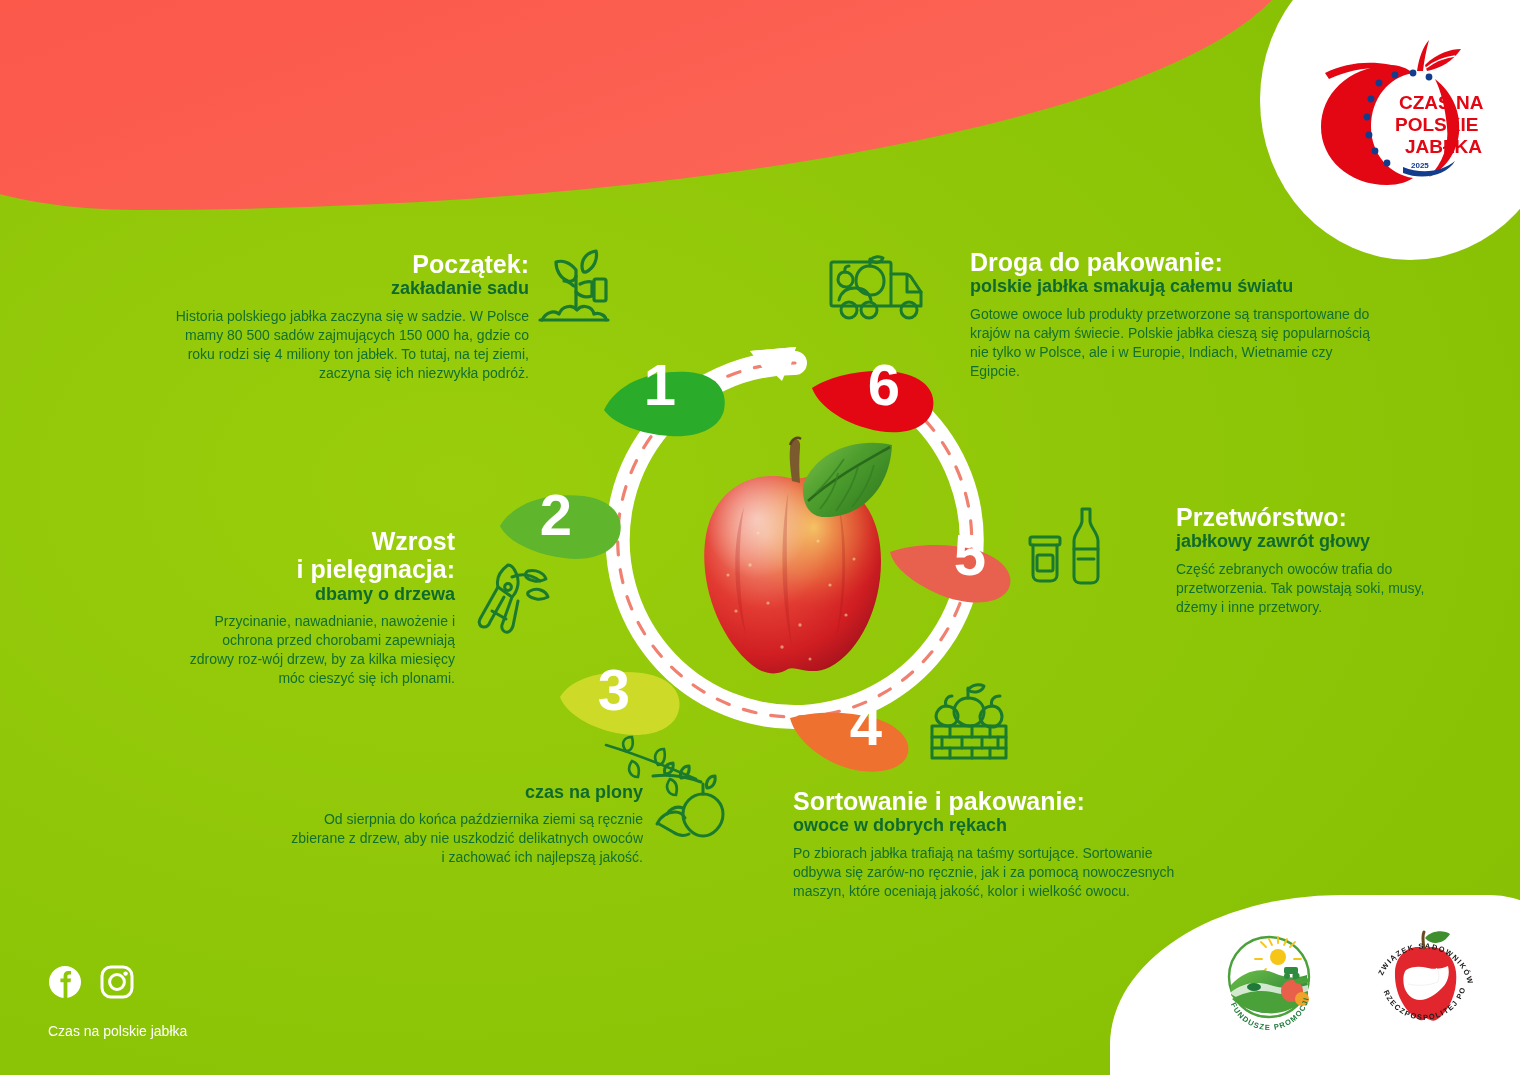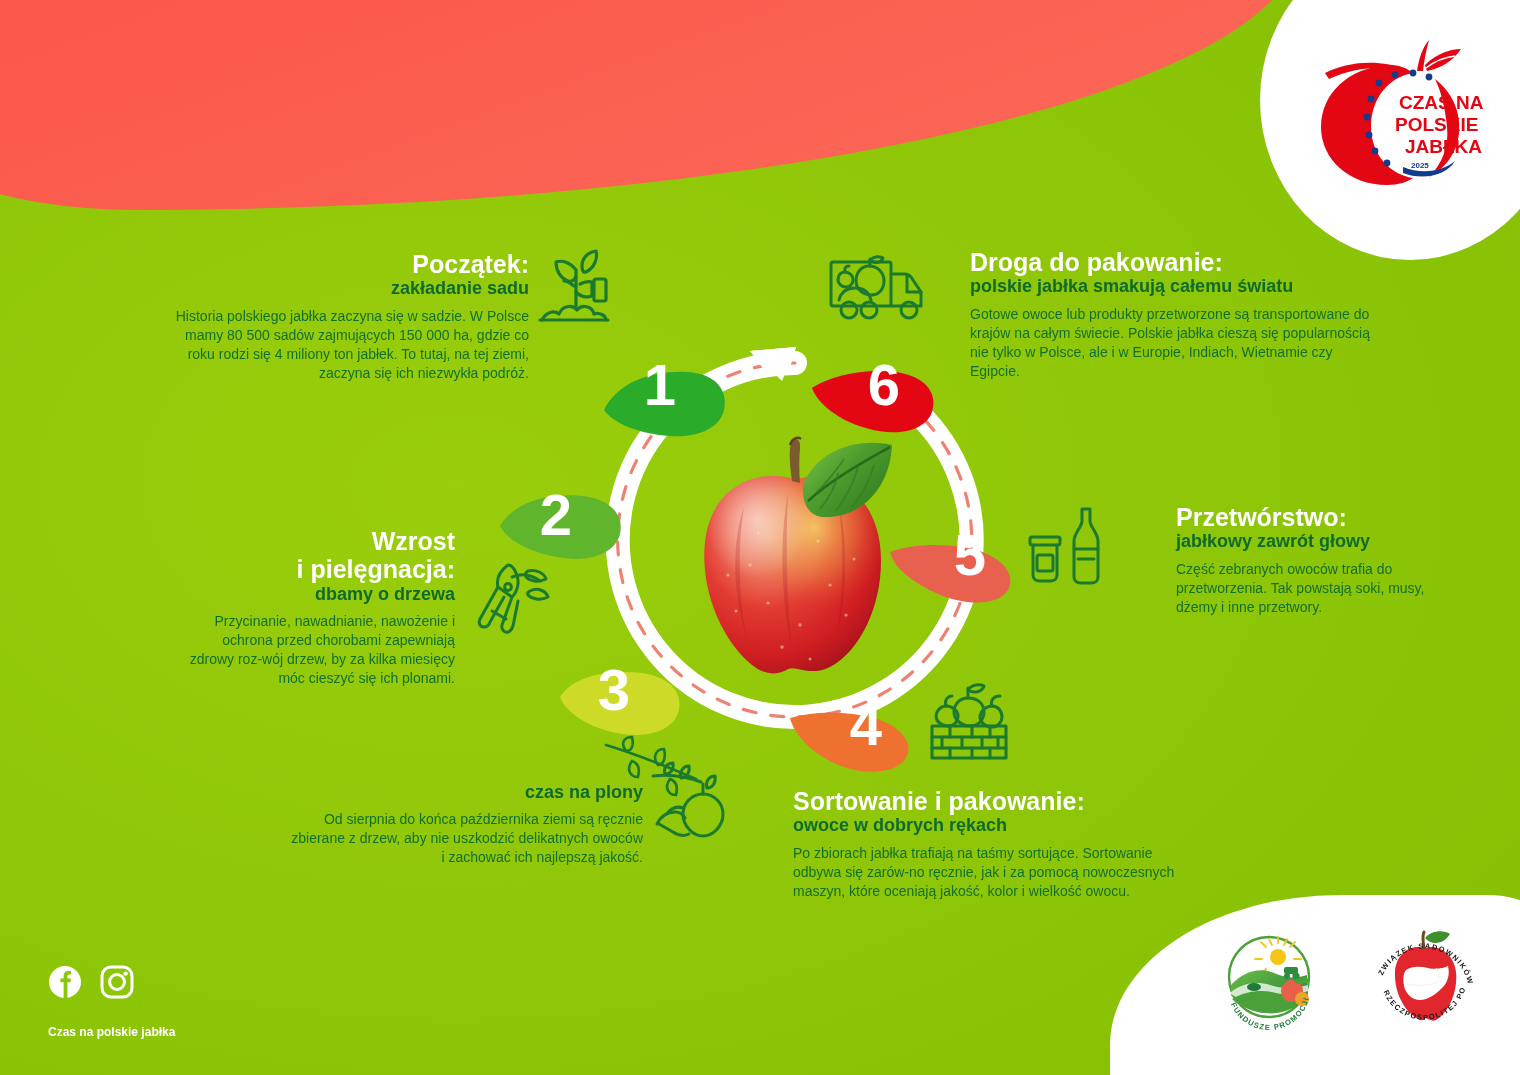--- a/index.html
+++ b/index.html
@@ -98,21 +98,21 @@
   #badge4 .num{transform:translate(12px,-8px);}
   #badge5{left:888px;top:520px;}
   #badge5 .num{transform:translate(16px,-8px);}
   #badge6{left:808px;top:352px;}
   #badge6 .num{transform:translate(10px,-10px);}
 
   
   .social{position:absolute;left:48px;bottom:72px;display:flex;gap:18px;align-items:center;}
   .social-caption{
     position:absolute;left:48px;bottom:36px;
-    font-size:12px;color:#ffffff;font-weight:700;
+    font-size:14px;color:#ffffff;font-weight:400;
   }
 
   
   .sprig{position:absolute;left:600px;top:735px;}
 </style>
 </head>
 <body>
 
 <div id="poster">
 

